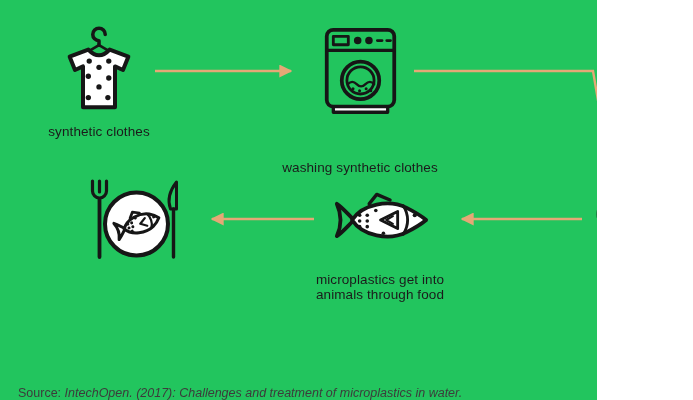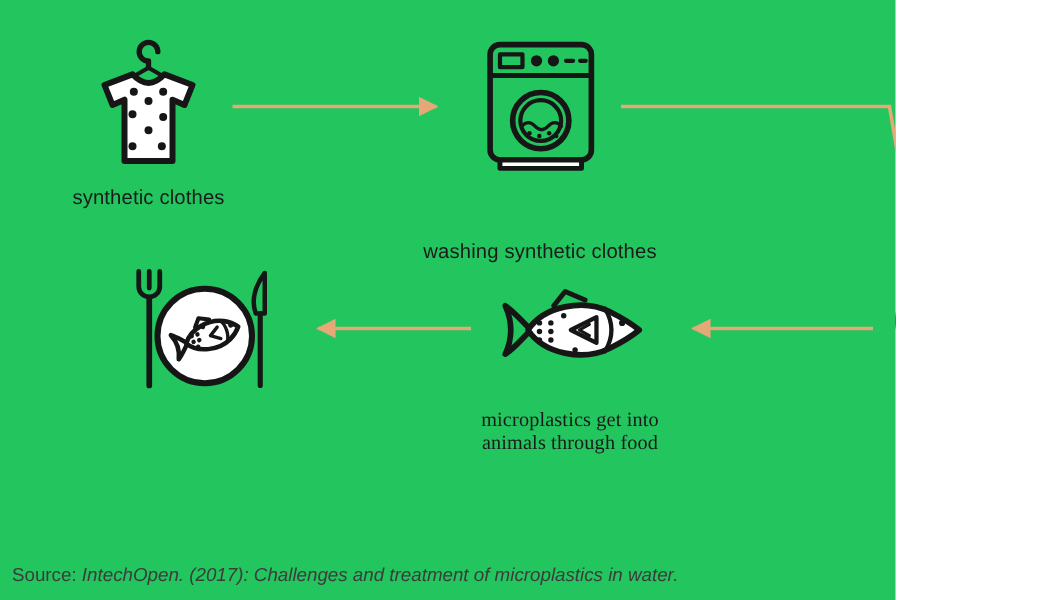--- a/index.html
+++ b/index.html
@@ -42,21 +42,21 @@
     color: var(--color-label, #1B1B1B);
     white-space: pre-line;
     letter-spacing: 0.1px;
   }
   .source {
     position: absolute;
     left: 8px;
     top: 376px;
     font-size: 12.5px;
     color: var(--color-source, #3C3C3B);
-    margin: 0;
+    margin: 10px;
   }
   .source .cite { font-style: italic; }
 </style>
 </head>
 <body>
 
 <div class="canvas">
 
   <svg class="arrows" viewBox="0 0 693 400" aria-hidden="true">
     <defs>
@@ -124,21 +124,21 @@
     <circle class="dot" cx="85" cy="25" r="2.2"></circle>
     <circle class="dot" cx="27" cy="25" r="1.9"></circle>
     <circle class="dot" cx="35" cy="25" r="1.9"></circle>
     <circle class="dot" cx="27" cy="31" r="1.9"></circle>
     <circle class="dot" cx="35" cy="31" r="1.9"></circle>
     <circle class="dot" cx="27" cy="37" r="1.9"></circle>
     <circle class="dot" cx="35" cy="37" r="1.9"></circle>
     <circle class="dot" cx="44" cy="20" r="1.9"></circle>
     <circle class="dot" cx="52" cy="44" r="1.9"></circle>
   </svg>
-  <div class="label" style="left:300px; top:272px; width:160px;font-family:Liberation Serif, serif;">microplastics get into
+  <div class="label" style="left:300px; top:272px; width:160px;">microplastics get into
 animals through food</div>
 
   <svg class="icon" style="left:87px; top:178px;" width="96" height="82" viewBox="0 0 95 82" aria-hidden="true">
 
     <path class="stroke" stroke-width="3.2" d="M5,3 V13 A7,7 0 0 0 19,13 V3 M12,3 V14"></path>
     <path class="stroke" stroke-width="3.8" d="M12,21 V79"></path>
 
     <path class="stroke" stroke-width="3" d="M89,4 C82,13 80,23 83,31 L89,31 Z"></path>
     <path class="stroke" stroke-width="3.4" d="M86,31 V79"></path>
 

